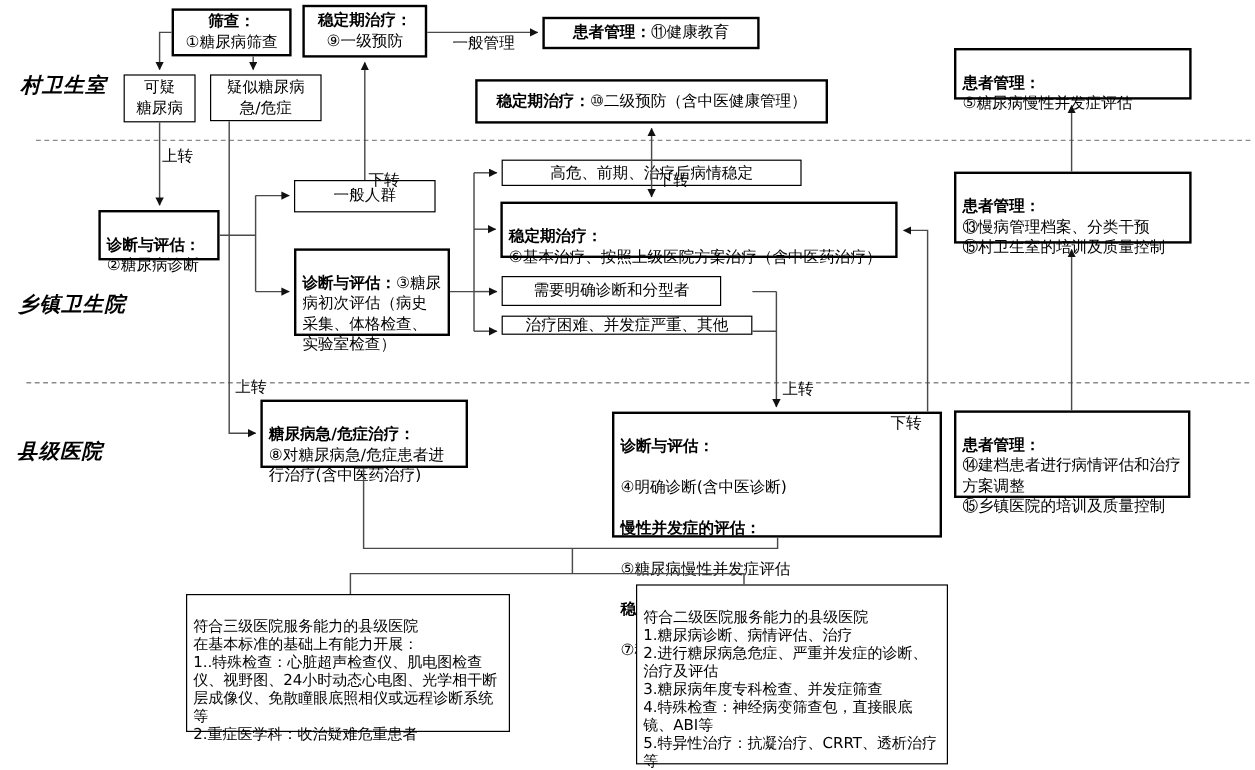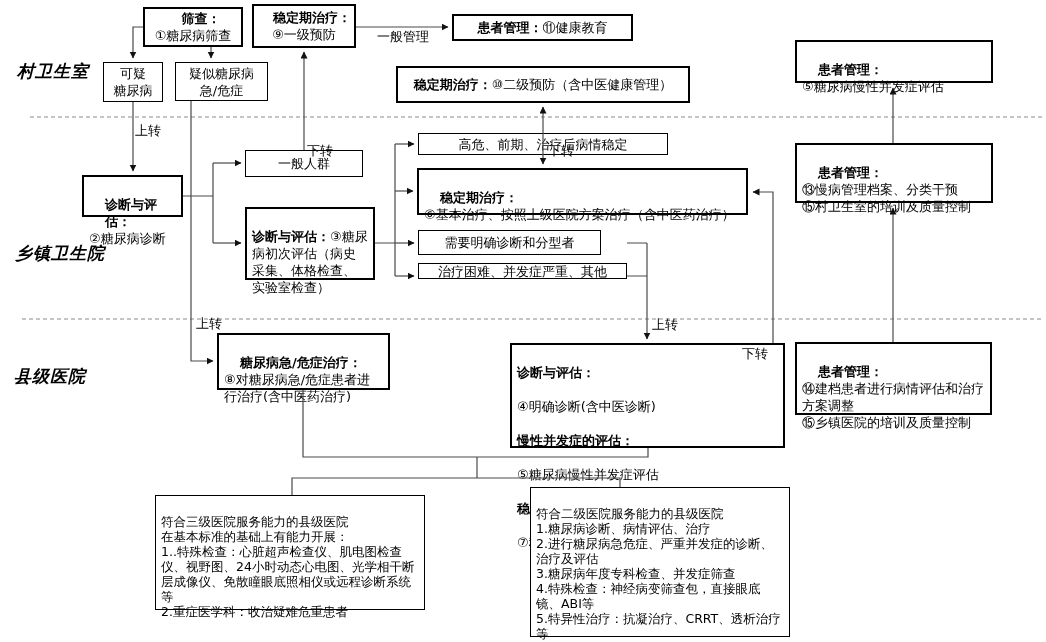--- a/index.html
+++ b/index.html
@@ -10,21 +10,21 @@
   }
   .node{
     position:absolute;box-sizing:border-box;background:#fff;
     border:1px solid #000;z-index:1;
     font-size:13px;line-height:17px;padding:2px 5px;
     white-space:pre-line;
   }
   .node.b2{border-width:2px;}
   .node.c{display:flex;flex-direction:column;align-items:center;justify-content:center;text-align:center;padding:1px 2px;}
   .bt{font-weight:bold;}
-  .tb .bt{display:block;margin-left:16px;}
+  .tb .bt{display:block;}
   .blk{display:block;}
   .small{font-size:12.5px;line-height:15px;padding:3px 5px;}
   .lane-label{
     position:absolute;z-index:2;font-weight:bold;font-style:italic;
     font-size:17px;letter-spacing:1px;
     font-family:"DejaVu Serif","Liberation Serif",serif;
   }
   .elabel{position:absolute;z-index:4;font-size:13px;line-height:14px;margin-top:24px;}
   svg.wires{position:absolute;left:0;top:0;z-index:3;pointer-events:none;}
 </style>

